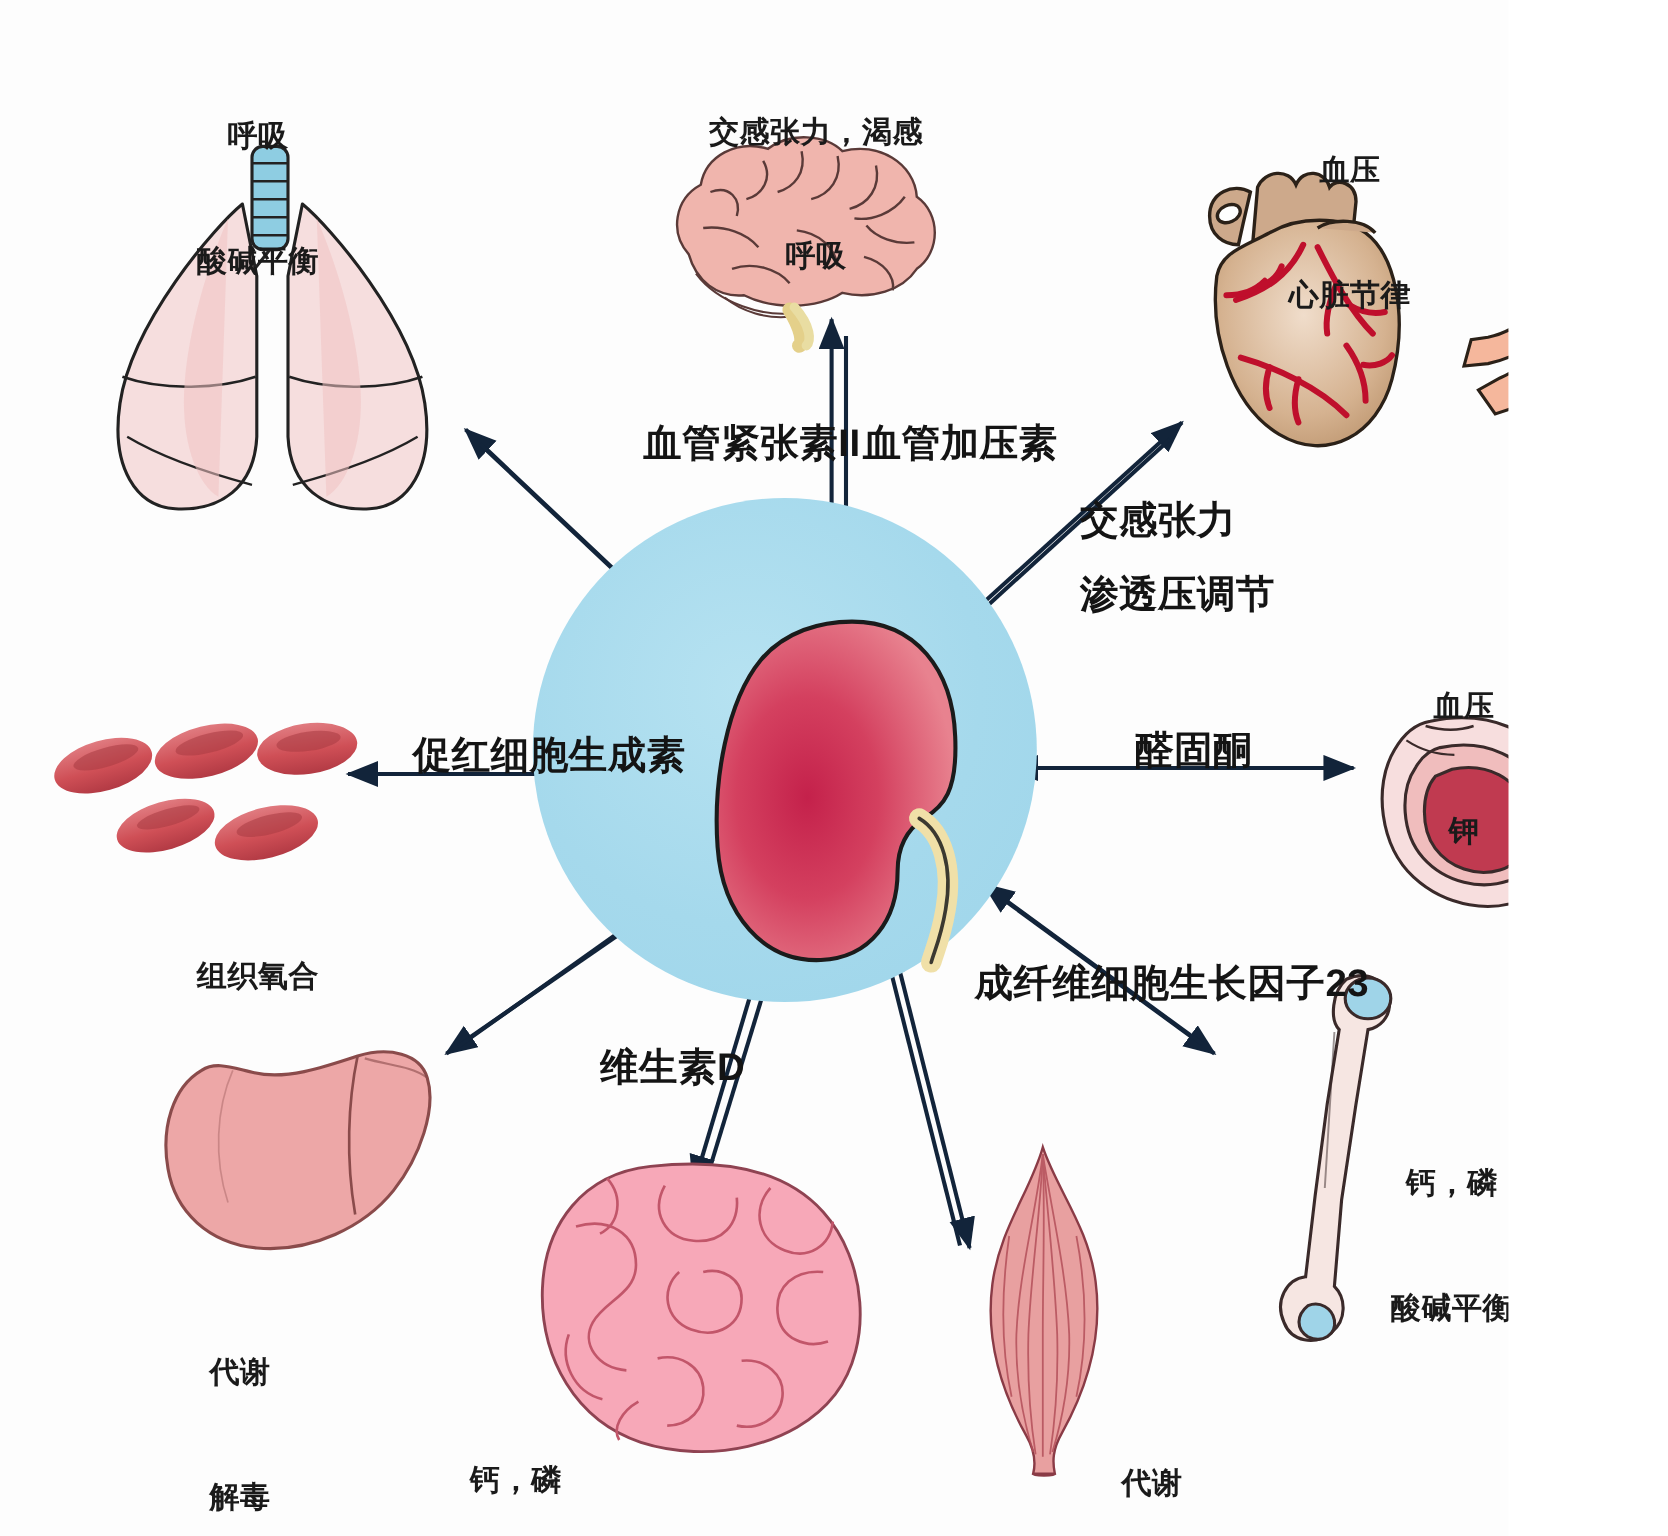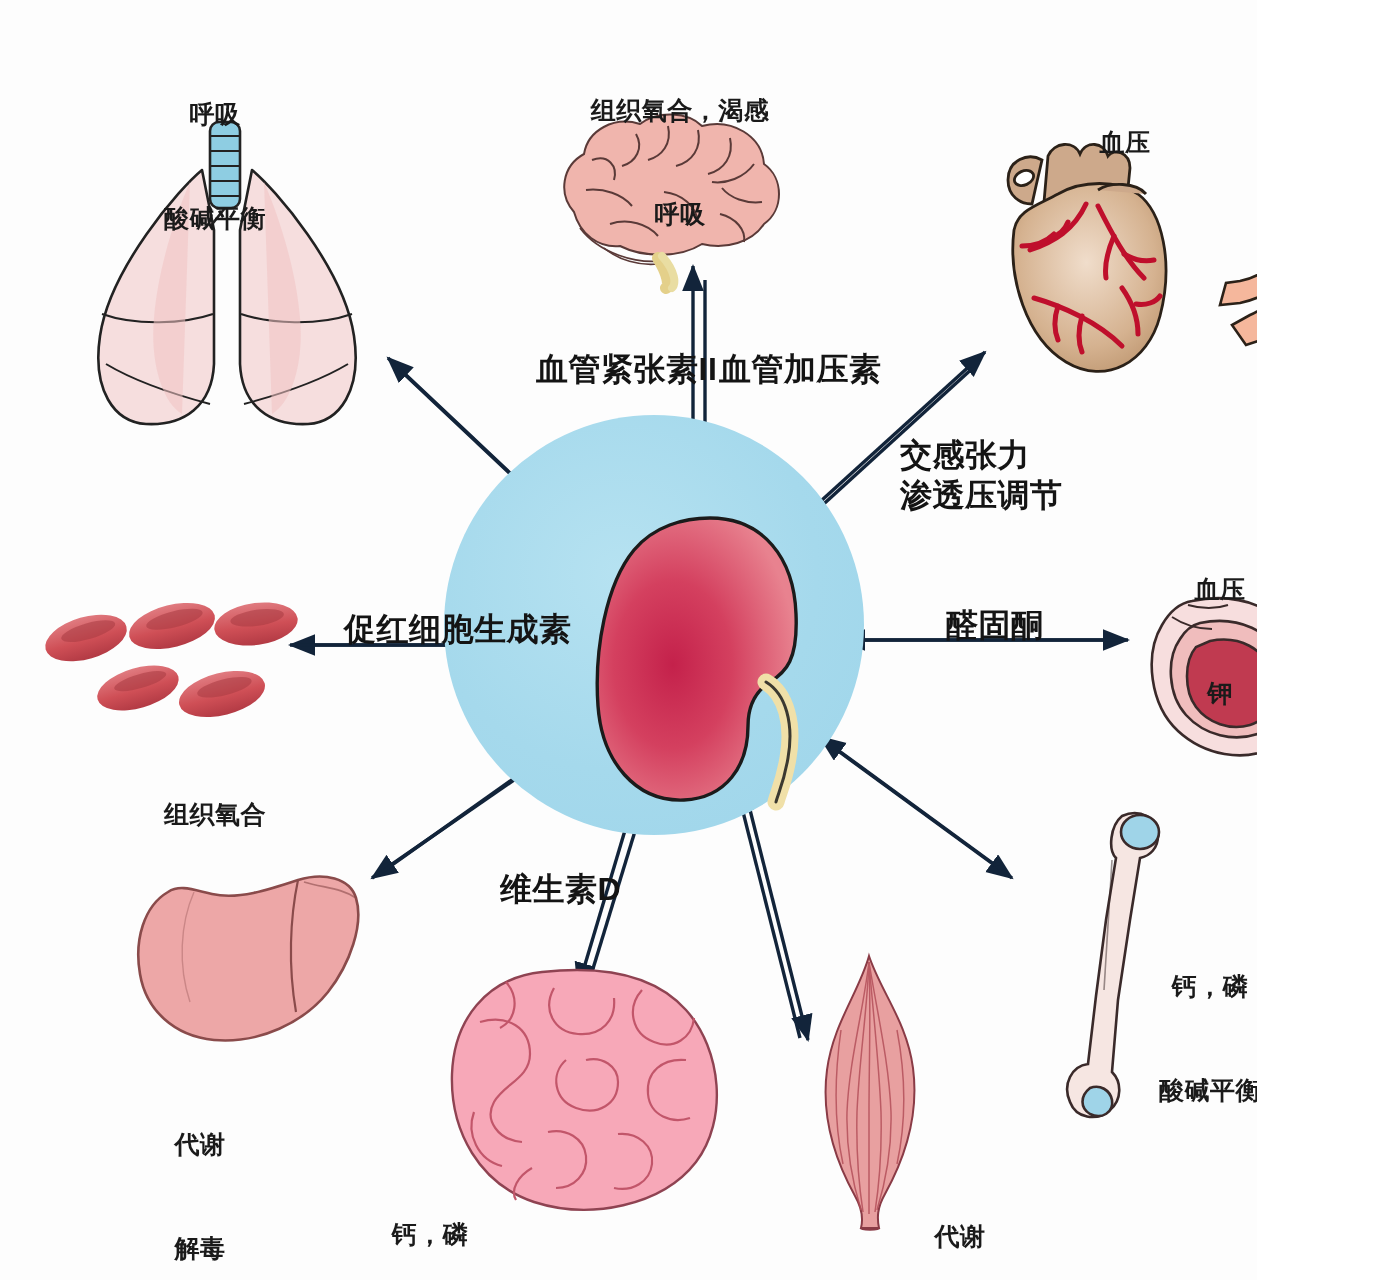--- a/index.html
+++ b/index.html
@@ -137,21 +137,21 @@
       <path d="M70 116 C88 110 108 116 118 128"></path>
       <path d="M124 84 C142 86 156 98 158 114"></path>
       <path d="M180 106 C196 110 206 122 204 134"></path>
       <path d="M40 120 C58 144 96 158 128 152" stroke-width="1.8"></path>
       <path d="M64 140 C78 152 100 158 118 156" stroke-width="1.6"></path>
       <path d="M118 150 C128 166 130 178 126 180" stroke="#e4d08a" stroke-width="12" stroke-linecap="round"></path>
       <path d="M122 148 C136 164 136 176 132 180" stroke="#e9dda2" stroke-width="8" stroke-linecap="round"></path>
     </g>
   </svg>
   <div class="lbl c" style="left:520px;top:24px;width:320px;">
-    <div>组织氧合，渴感</div>
+    <div>交感张力，渴感</div>
     <div>呼吸</div>
   </div>
 
   <svg class="art" style="left:978px;top:138px;" width="220" height="250" viewBox="0 0 220 250">
     <defs>
       <radialGradient id="hg" cx="48%" cy="42%" r="64%">
         <stop offset="0%" stop-color="#f0ddcb"></stop>
         <stop offset="70%" stop-color="#d5b290"></stop>
         <stop offset="100%" stop-color="#bf9872"></stop>
       </radialGradient>
@@ -178,20 +178,21 @@
     </g>
   </svg>
   <svg class="art" style="left:1210px;top:155px;" width="110" height="210" viewBox="0 0 110 210">
     <g stroke="#2b2118" stroke-width="2.6" fill="#f5b79c">
       <path d="M74 4 L98 4 L98 120 C98 150 74 176 48 186 L36 190 L22 170 L40 160 C62 150 74 136 74 112 Z"></path>
       <path d="M74 88 C66 110 50 122 30 126 L16 128 L10 150 L30 148 C58 142 74 128 84 108 Z"></path>
     </g>
   </svg>
   <div class="lbl c" style="left:1000px;top:56px;width:250px;">
     <div>血压</div>
+    <div>心脏节律</div>
   </div>
 
   <svg class="art" style="left:1128px;top:585px;" width="190" height="190" viewBox="0 0 190 190">
     <g stroke="#3a2a2a" stroke-width="2.6">
       <path d="M64 16 C112 6 156 24 172 62 C190 104 176 146 146 162 C116 178 76 170 50 146 C22 120 16 70 34 40 C42 26 52 18 64 16 Z" fill="#f7dede"></path>
       <path d="M72 38 C110 30 144 46 156 76 C168 108 156 138 132 148 C106 158 76 150 58 130 C40 110 38 74 52 54 C58 44 64 40 72 38 Z" fill="#f0bdbd"></path>
       <path d="M82 56 C112 50 136 64 144 88 C152 112 142 134 122 140 C102 146 80 138 68 122 C56 106 56 76 68 62 Z" fill="#c03a50"></path>
       <path d="M60 20 C74 24 88 24 100 20" fill="none" stroke-width="2"></path>
       <path d="M44 32 C56 40 70 44 84 44" fill="none" stroke-width="1.8"></path>
     </g>
@@ -299,19 +300,20 @@
         <ellipse cx="184" cy="96" rx="28" ry="8" fill="#a83a42" opacity=".55"></ellipse>
       </g>
     </g>
   </svg>
   <div class="lbl c" style="left:100px;top:728px;width:230px;">
     <div>组织氧合</div>
   </div>
 
   <div class="edge-lbl" style="left:536px;top:348px;">血管紧张素II</div>
   <div class="edge-lbl" style="left:719px;top:348px;text-align:right;">血管加压素</div>
-  <div class="edge-lbl" style="left:900px;top:434px;">交感张力</div>
+  <div class="edge-lbl" style="left:900px;top:412px;">交感张力</div>
   <div class="edge-lbl" style="left:900px;top:474px;">渗透压调节</div>
   <div class="edge-lbl" style="left:344px;top:608px;">促红细胞生成素</div>
   <div class="edge-lbl" style="left:946px;top:604px;">醛固酮</div>
+  <div class="edge-lbl" style="left:812px;top:798px;">成纤维细胞生长因子23</div>
   <div class="edge-lbl" style="left:500px;top:868px;">维生素D</div>
 
 </div>
 
 </body></html>

